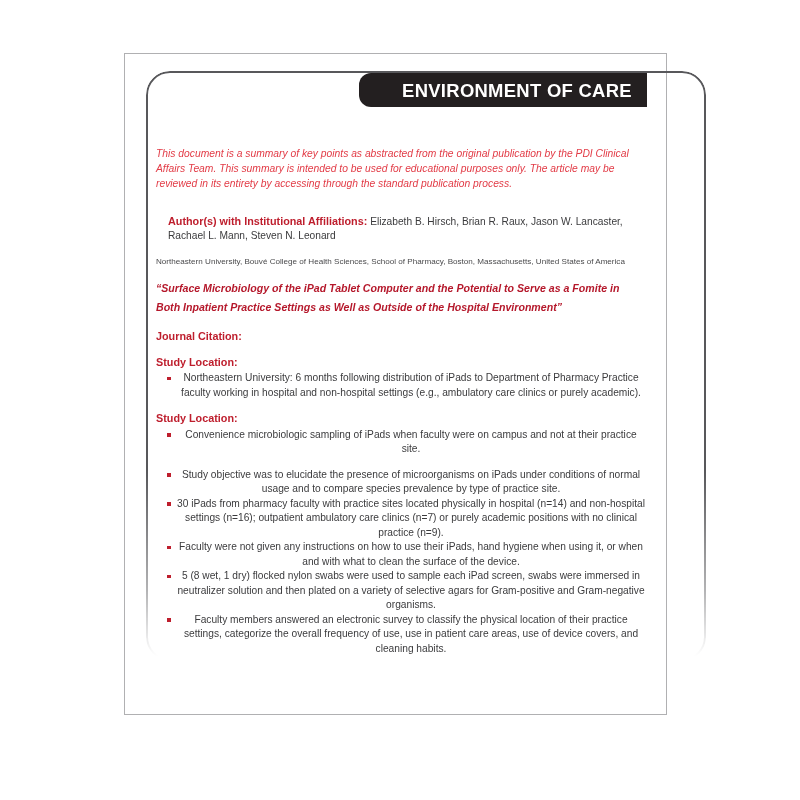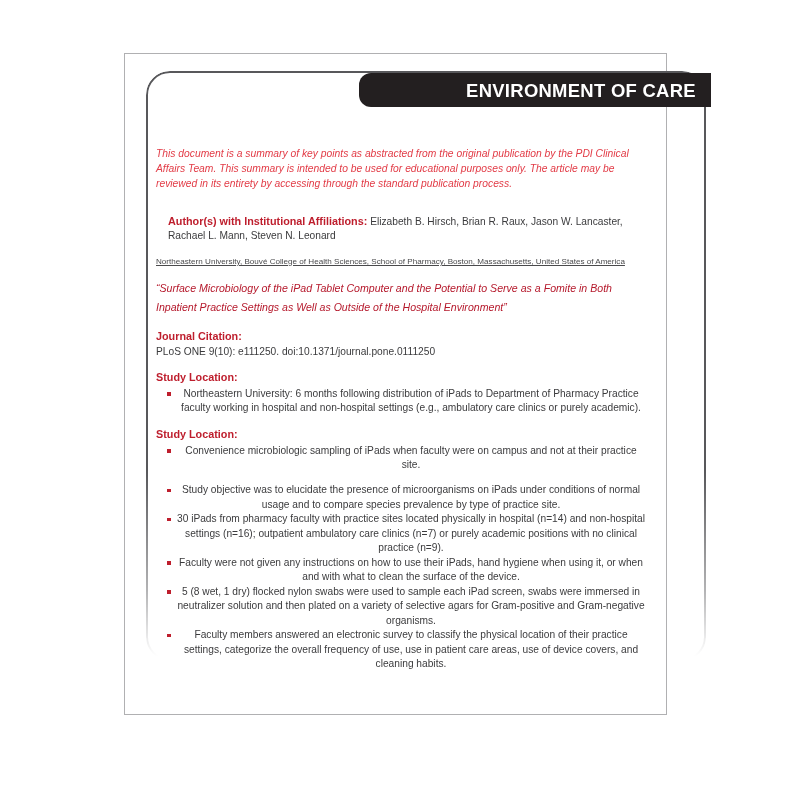--- a/index.html
+++ b/index.html
@@ -40,21 +40,21 @@
     
     -webkit-mask-image: linear-gradient(to bottom, #000 0px, #000 400px, rgba(0,0,0,0.45) 520px, rgba(0,0,0,0) 585px);
             mask-image: linear-gradient(to bottom, #000 0px, #000 400px, rgba(0,0,0,0.45) 520px, rgba(0,0,0,0) 585px);
   }
 
   
   .header-banner {
     position: absolute;
     left: 234px;
     top: 19px;
-    width: 352px;
+    width: 288px;
     height: 34px;
     background: #231f20;
     border-top-left-radius: 12px;
     border-bottom-left-radius: 12px;
     display: flex;
     align-items: center;
     justify-content: flex-end;
     box-sizing: border-box;
     padding-right: 15px;
     z-index: 5;
@@ -108,26 +108,25 @@
     color: #be1e2d;
     font-weight: bold;
     font-size: 10.8px;
   }
 
   .affiliation {
     font-size: 8.1px;
     line-height: 1.5;
     color: #4a4a4c;
     margin: 0 0 0 0;
-    text-decoration: underline;
   }
 
   .pub-title {
     color: #b5182b;
-    font-weight: normal;
+    font-weight: bold;
     font-style: italic;
     font-size: 10.6px;
     line-height: 1.85;
     margin: 1px 0 0 0;
   }
 
   .plain-line {
     font-size: 10.2px;
     line-height: 1.45;
     color: #3b3b3d;
@@ -182,21 +181,20 @@
       </p>
       <p class="affiliation">Northeastern University, Bouvé College of Health Sciences, School of Pharmacy, Boston, Massachusetts, United States of America</p>
     </div>
 
     <div class="section">
       <p class="pub-title">“Surface Microbiology of the iPad Tablet Computer and the Potential to Serve as a Fomite in Both Inpatient Practice Settings as Well as Outside of the Hospital Environment”</p>
     </div>
 
     <div class="section">
       <p class="section-heading">Journal Citation:</p>
-      <p class="plain-line">PLoS ONE 9(10): e111250. doi:10.1371/journal.pone.0111250</p>
     </div>
 
     <div class="section">
       <p class="section-heading">Study Location:</p>
       <ul class="bullet-list">
         <li>Northeastern University: 6 months following distribution of iPads to Department of Pharmacy Practice faculty working in hospital and non-hospital settings (e.g., ambulatory care clinics or purely academic).</li>
       </ul>
     </div>
 
     <div class="section">

